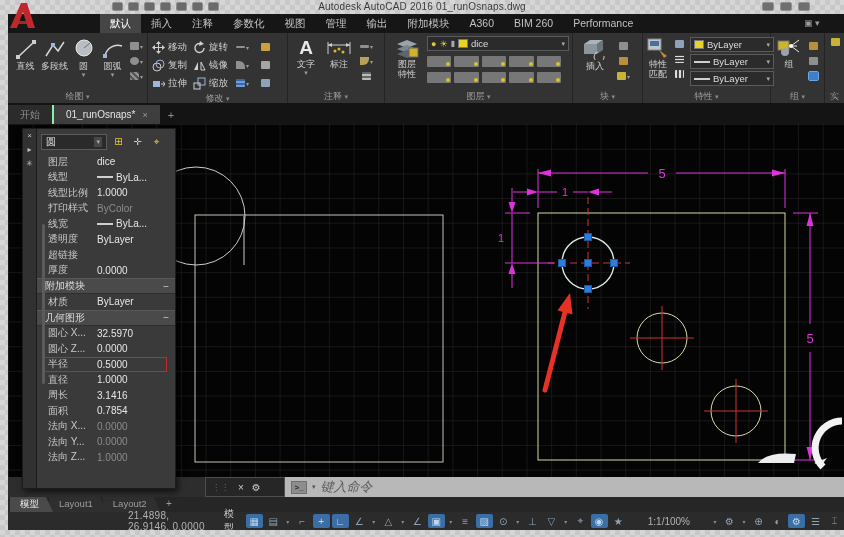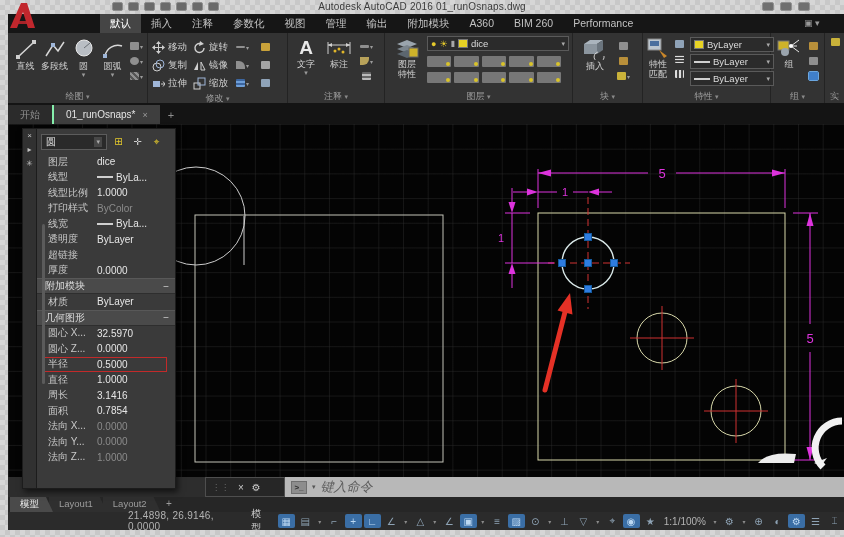--- a/index.html
+++ b/index.html
@@ -95,21 +95,21 @@
   .ltab{position:relative;font-size:9.5px;color:#9c9c9c;padding:1px 14px 0 10px;clip-path:polygon(0 0,calc(100% - 7px) 0,100% 100%,0 100%);background:#2f2f2f;margin-right:-4px;}
   .ltab.active{background:#4a4a4a;color:#f0f0f0;z-index:1;}
   #ltab-add{color:#9c9c9c;font-size:10px;padding:1px 8px 0 10px;}
   
   #sbar{position:absolute;left:0;top:498px;width:836px;height:18px;background:#2b2b2b;display:flex;align-items:center;z-index:3;font-size:10px;}
   #coords{color:#b3b3b3;margin-left:120px;letter-spacing:.3px;}
   #sb-model{color:#d0d0d0;margin:0 7px 0 12px;}
   .sico{width:17px;height:14px;display:flex;align-items:center;justify-content:center;color:#8ea3b5;font-size:10px;border-radius:2px;margin:0 1px;}
   .sico.on{color:#bcd8f2;background:#3a6ea5;}
   .sico.car{width:8px;font-size:6px;color:#8a8a8a;}
-  #sb-scale{color:#b3b3b3;margin:0 4px;}
+  #sb-scale{color:#b3b3b3;margin:0 20px;}
   #sb-right{display:flex;align-items:center;}
 </style>
 </head>
 <body>
 
 <div id="stage">
 
   <div id="titlebar">
     <div id="qat">
 

